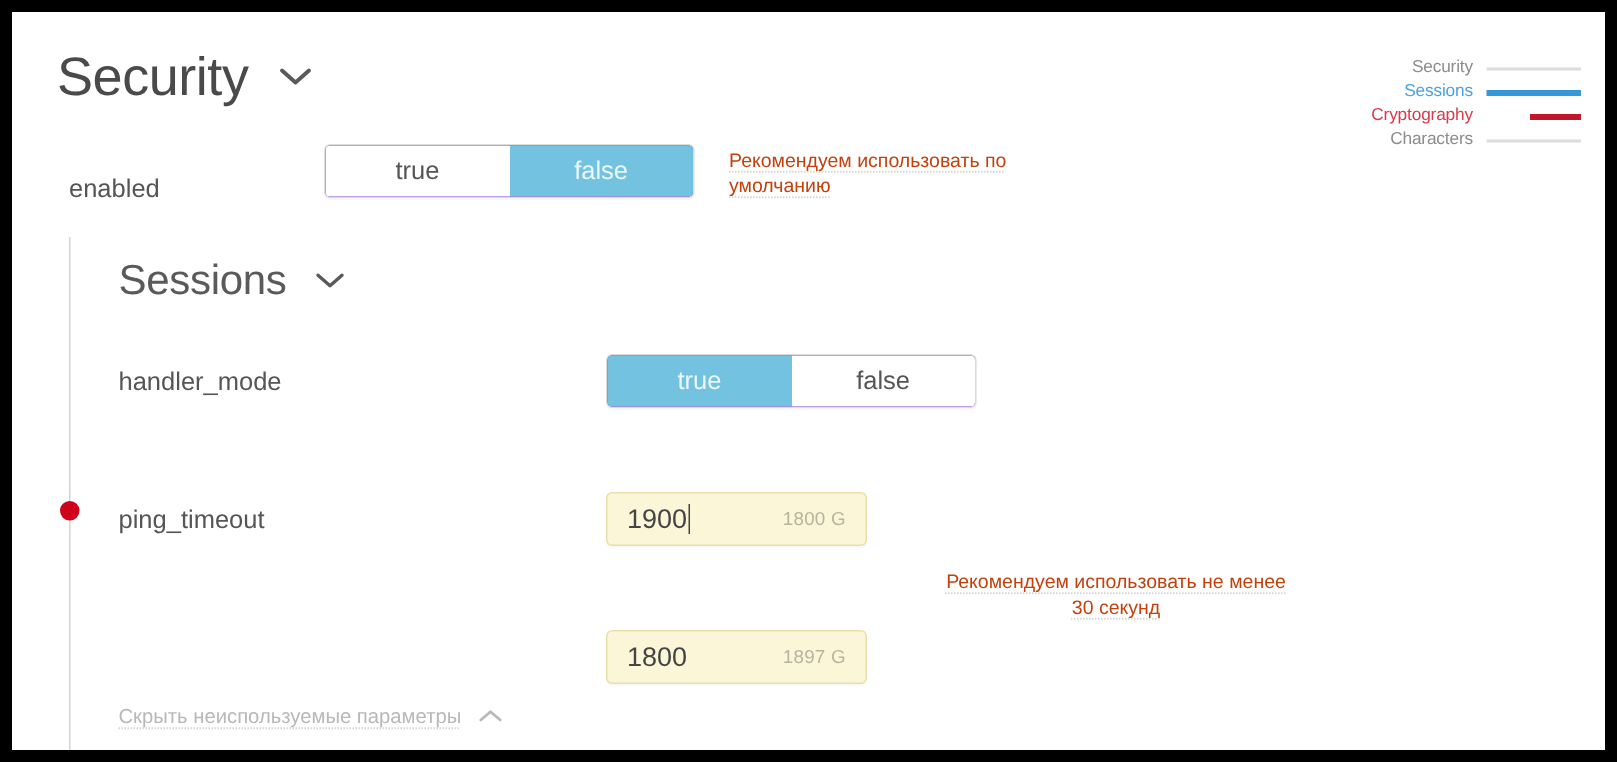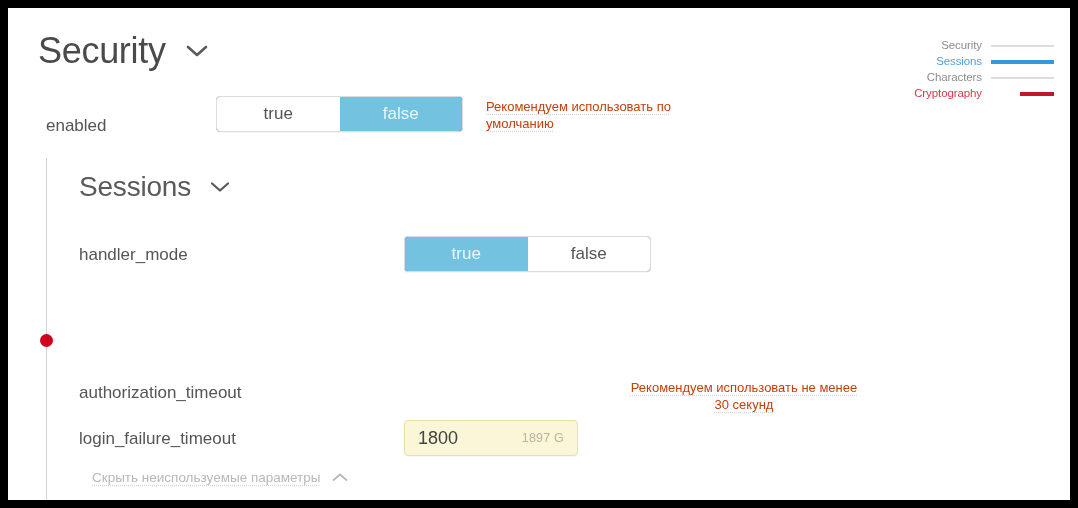--- a/index.html
+++ b/index.html
@@ -234,21 +234,20 @@
     width: 247px;
   }
 
   
   #footer-link {
     position: absolute;
     left: 33px; top: 312px;
     display: flex;
     align-items: center;
     gap: 11px;
-    margin-left: 13px;
   }
   #footer-link-text {
     font-size: 13.5px;
     color: #b8b8b8;
     text-decoration: underline dotted #d6d6d6;
     text-underline-offset: 3px;
   }
   #footer-chev { color: #b8b8b8; }
   #footer-chev svg { display: block; }
 </style>
@@ -266,31 +265,31 @@
       </span>
     </div>
 
     <div class="legend-row lg-sessions">
       <span class="legend-label">Sessions</span>
       <span class="legend-bar-wrap">
         <span class="legend-bar bar-blue"></span>
       </span>
     </div>
 
+    <div class="legend-row lg-crypto">
+      <span class="legend-label">Cryptography</span>
+      <span class="legend-bar-wrap">
+        <span class="legend-bar bar-red"></span>
+      </span>
+    </div>
+
     <div class="legend-row lg-chars">
       <span class="legend-label">Characters</span>
       <span class="legend-bar-wrap">
         <span class="legend-bar bar-gray"></span>
-      </span>
-    </div>
-
-    <div class="legend-row lg-crypto">
-      <span class="legend-label">Cryptography</span>
-      <span class="legend-bar-wrap">
-        <span class="legend-bar bar-red"></span>
       </span>
     </div>
   </div>
 
   <div id="security-header">
     <span id="security-title">Security</span>
     <span class="chev">
       <svg width="26" height="16" viewBox="0 0 26 16" aria-hidden="true">
         <path d="M4 4 L13 12 L22 4" fill="none" stroke="currentColor" stroke-width="2.6" stroke-linecap="round" stroke-linejoin="round"></path>
       </svg>
@@ -326,28 +325,36 @@
       <span class="field-label">handler_mode</span>
       <div class="field-control">
         <div id="toggle-handler" class="toggle">
           <div class="toggle-opt on">true</div>
           <div class="toggle-opt">false</div>
         </div>
       </div>
     </div>
 
 
+    <div class="field-row" style="top:170px;">
+      <span class="field-label">ping_timeout</span>
+      <div class="field-control">
+        <div class="input-box modified">
+          <span class="input-value">1900</span>
+          <span class="caret"></span>
+          <span class="input-secondary">1800 G</span>
+        </div>
+      </div>
+    </div>
 
     <div class="field-row" style="top:216px;">
-      <span class="field-label">authorization_timeout</span>
       <div class="row-hint hint">Рекомендуем использовать не менее 30 секунд</div>
     </div>
 
     <div class="field-row" style="top:262px;">
-      <span class="field-label">login_failure_timeout</span>
       <div class="field-control">
         <div class="input-box modified">
           <span class="input-value">1800</span>
           <span class="input-secondary">1897 G</span>
         </div>
       </div>
     </div>
 
     <div id="footer-link">
       <span id="footer-link-text">Скрыть неиспользуемые параметры</span>

